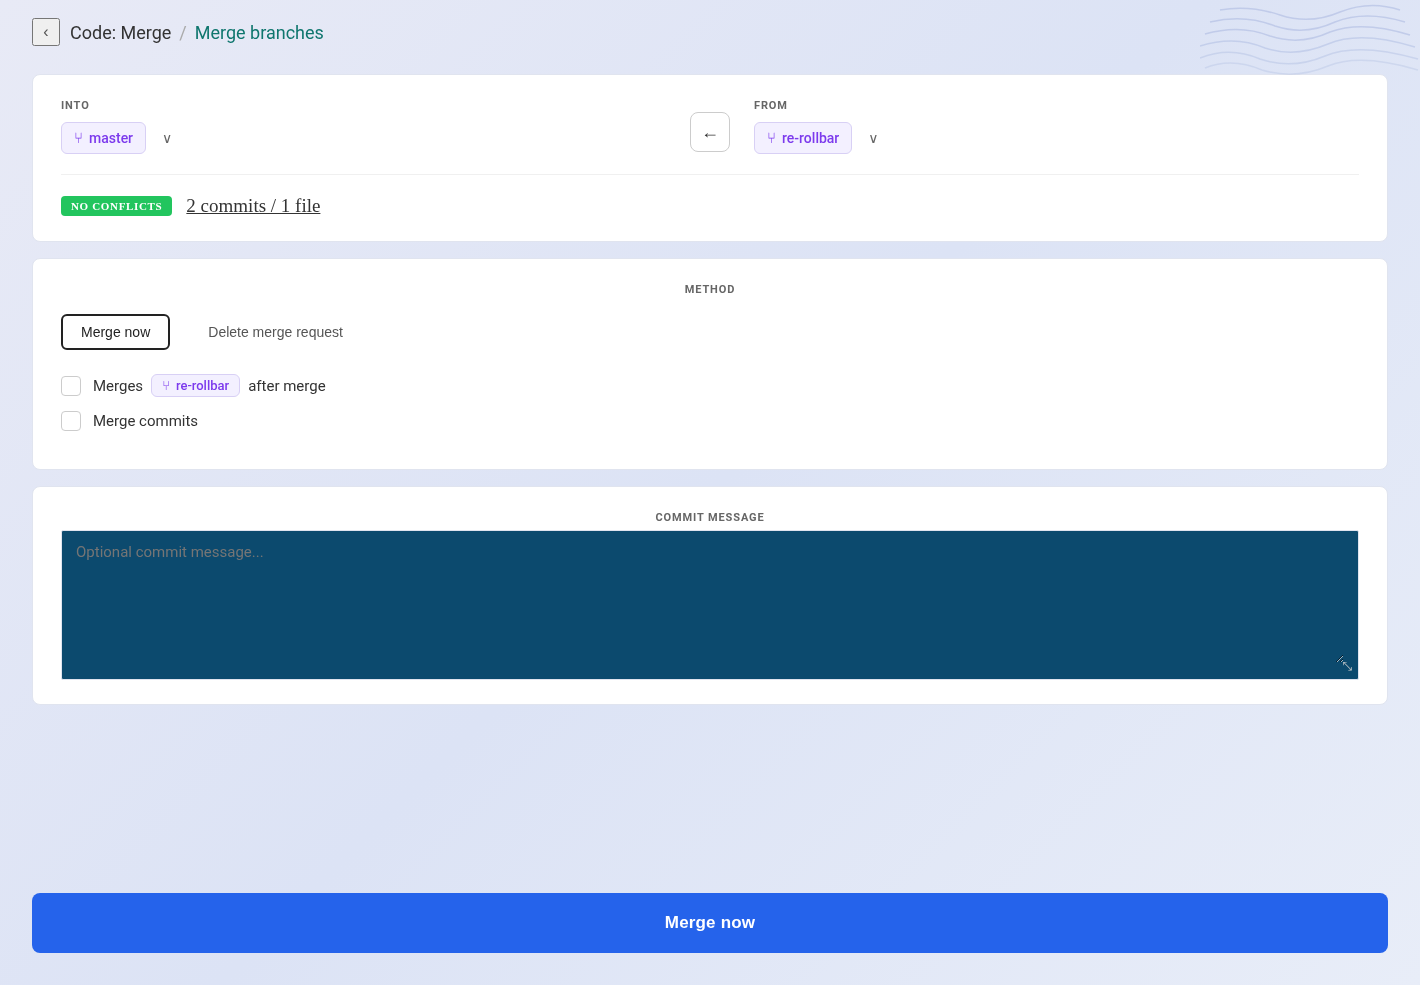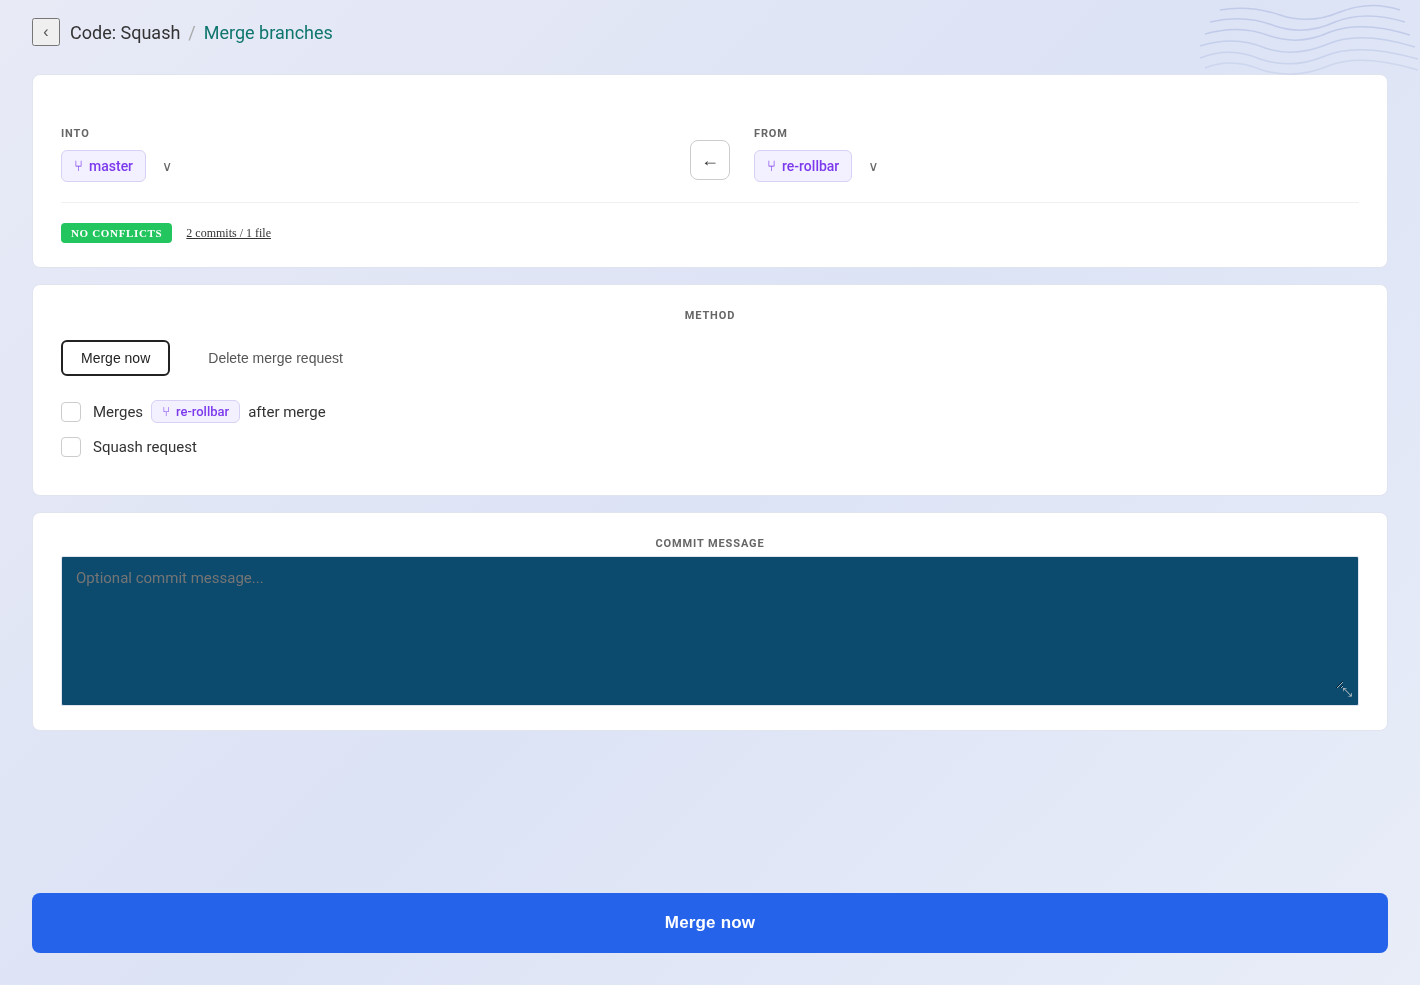--- a/index.html
+++ b/index.html
@@ -65,21 +65,20 @@
     .card {
       background: #ffffff;
       border: 1px solid #e0e4ef;
       border-radius: 8px;
       padding: 24px 28px;
     }
 
     .branch-section {
       display: flex;
       gap: 0;
-      margin-top: 28px;
     }
 
     .branch-group {
       display: flex;
       flex-direction: column;
       gap: 10px;
     }
 
     .branch-group.into {
       flex: 1;
@@ -155,21 +154,21 @@
       color: #fff;
       font-size: 11px;
       font-weight: 700;
       letter-spacing: 0.06em;
       padding: 4px 10px;
       border-radius: 4px;
       text-transform: uppercase;
     }
 
     .commits-info {
-      font-size: 12px;
+      font-size: 19px;
       color: #333;
       text-decoration: underline;
       cursor: pointer;
     }
 
     .section-label {
       font-size: 11px;
       font-weight: 700;
       letter-spacing: 0.08em;
       color: #666;
@@ -289,21 +288,21 @@
     }
   </style>
 </head>
 <body>
 
 <div class="header">
   <button class="back-btn">
     <span>‹</span>
   </button>
   <nav class="breadcrumb">
-    <span>Code: Squash</span>
+    <span>Code: Merge</span>
     <span class="breadcrumb-separator">/</span>
     <span class="breadcrumb-current">Merge branches</span>
   </nav>
 
   <div class="wave-lines">
     <svg width="220" height="75" xmlns="http://www.w3.org/2000/svg">
       <path d="M20,10 Q50,5 80,15 Q110,25 140,12 Q170,0 200,10" fill="none" stroke="#8b9fd4" stroke-width="1.5" opacity="0.35"></path>
       <path d="M10,22 Q45,14 75,26 Q105,36 135,22 Q165,10 205,22" fill="none" stroke="#8b9fd4" stroke-width="1.5" opacity="0.35"></path>
       <path d="M5,34 Q40,24 70,36 Q100,46 130,32 Q162,20 210,35" fill="none" stroke="#8b9fd4" stroke-width="1.5" opacity="0.35"></path>
       <path d="M0,46 Q35,35 65,48 Q95,58 128,44 Q160,30 215,47" fill="none" stroke="#8b9fd4" stroke-width="1.5" opacity="0.3"></path>
@@ -370,21 +369,21 @@
           <span style="font-size:13px; color:#7c3aed;">⑂</span>
           <span>re-rollbar</span>
         </span>
         <span>after merge</span>
       </label>
     </div>
 
     <div class="checkbox-row">
       <div class="checkbox"></div>
       <label class="checkbox-label">
-        <span>Squash request</span>
+        <span>Merge commits</span>
       </label>
     </div>
 
   </div>
 
   <div class="card commit-message-section">
     <div class="section-label">COMMIT MESSAGE</div>
     <div class="textarea-wrapper">
       <textarea class="commit-textarea" placeholder="Optional commit message..." style=""></textarea>
       <span class="resize-handle">⤡</span>

